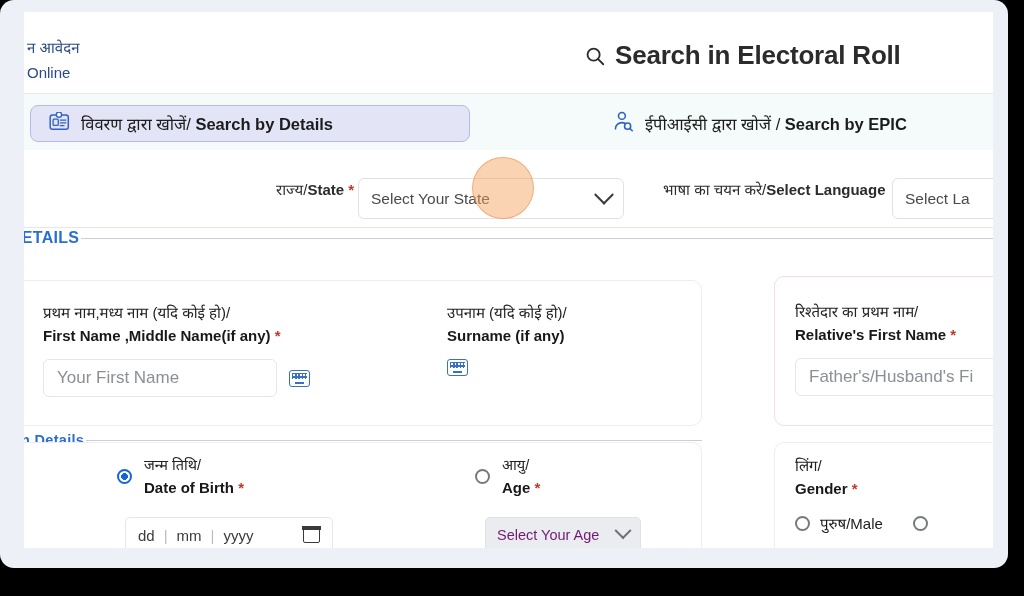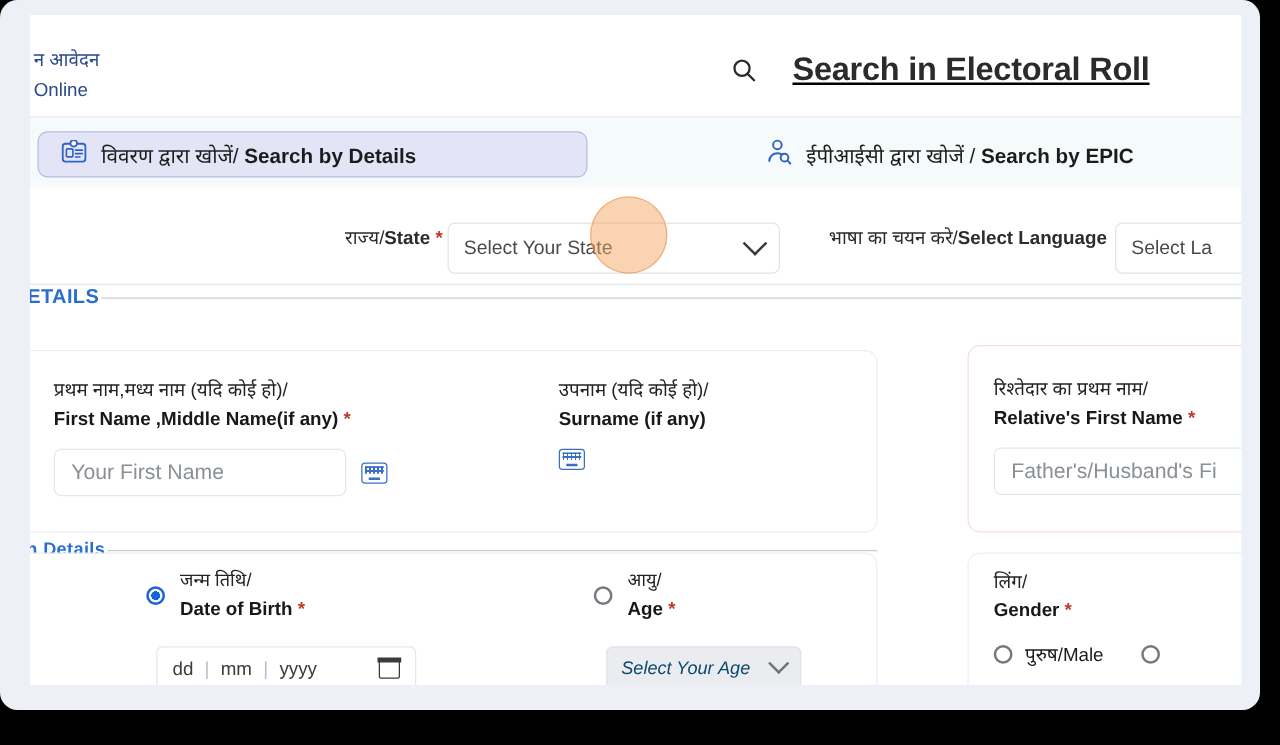--- a/index.html
+++ b/index.html
@@ -58,23 +58,22 @@
   }
   .brand-hi { top: 25px; }
   .brand-en { top: 52px; font-size: 15px; color: #2b4a86; }
 
   #page-title {
     position: absolute;
     left: 560px;
     top: 28px;
     display: flex;
     align-items: center;
-    gap: 28px;
-    white-space: nowrap;
-    text-decoration: underline;
+    gap: 9px;
+    white-space: nowrap;
   }
   #page-title .title-text {
     font-size: 26px;
     font-weight: 600;
     color: #2b2b2b;
     letter-spacing: -0.2px;
   }
   .search-glyph {
     display: inline-block;
     width: 22px;
@@ -375,22 +374,21 @@
     height: 35px;
     background: #ebecef;
     border: 1px solid #e0e1e5;
     border-radius: 5px;
     box-sizing: border-box;
     display: flex;
     align-items: center;
     justify-content: space-between;
     padding: 0 11px;
     font-size: 14.5px;
-    color: #0c4a6e;
-    font-style: italic;
+    color: #701a75;
   }
   #age-select .chev {
     border-right-color: #70737a;
     border-bottom-color: #70737a;
     width: 10px; height: 10px;
   }
 
   
   #gender-legend {
     position: absolute;

